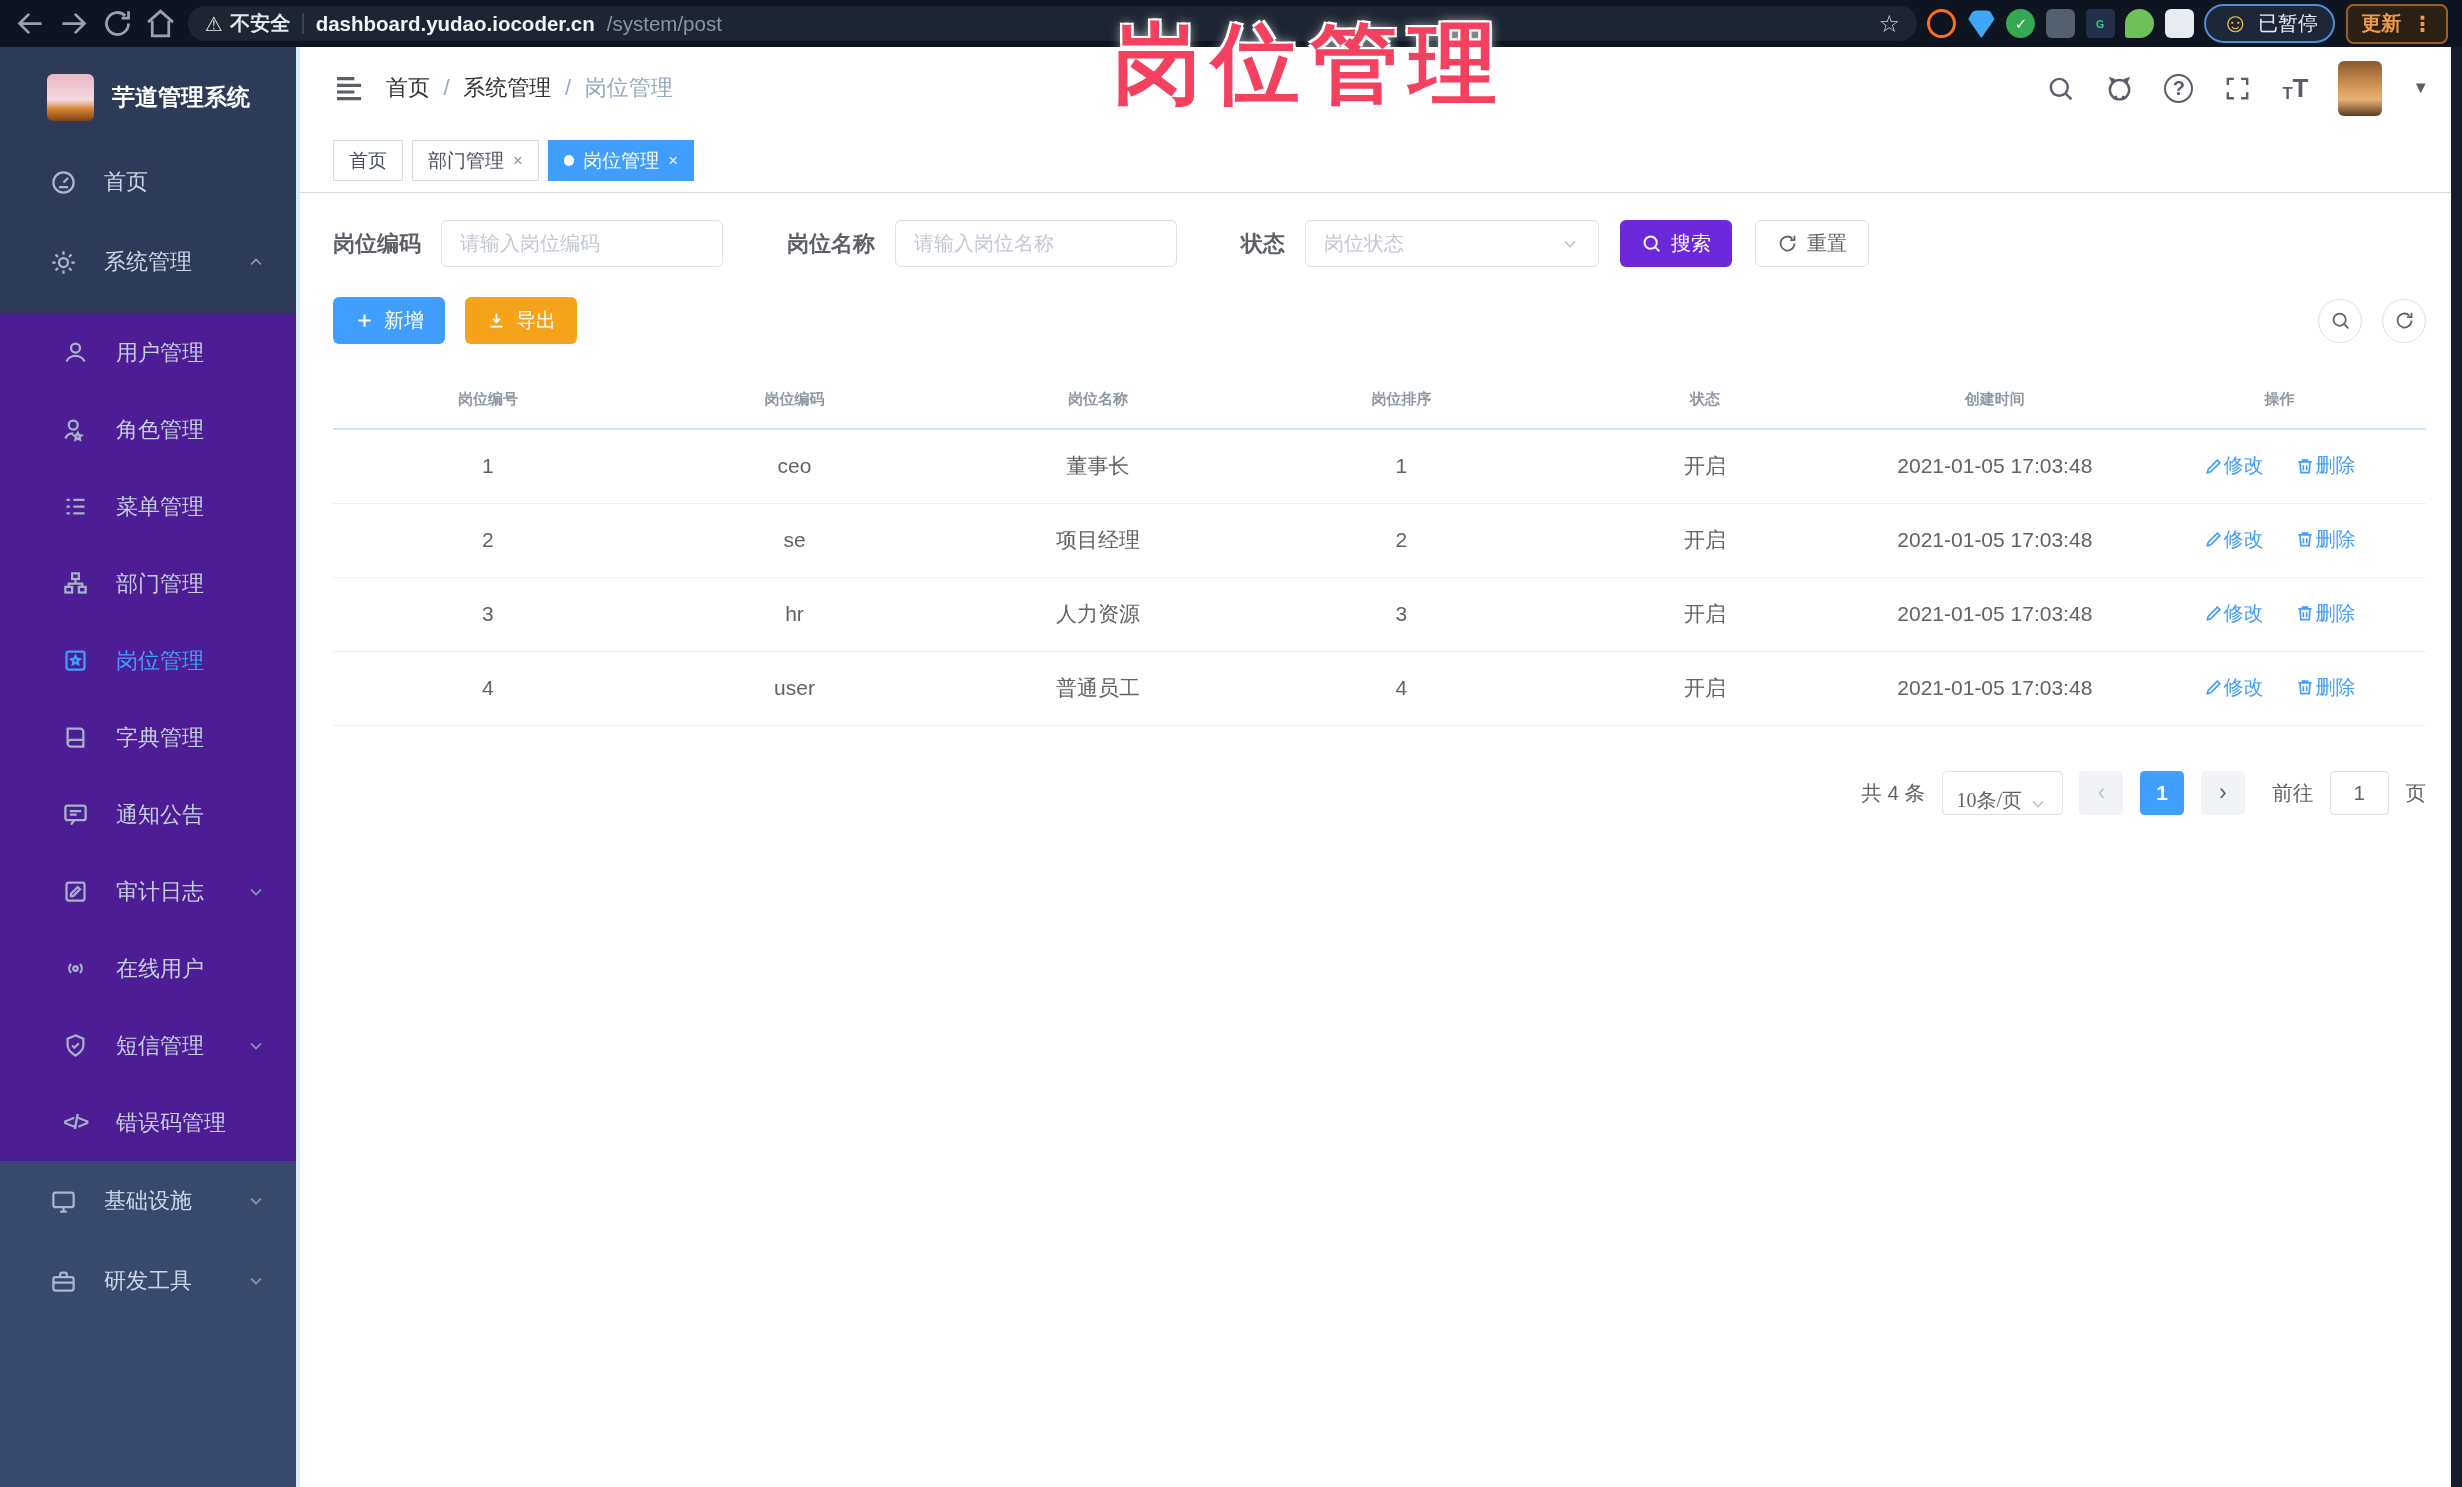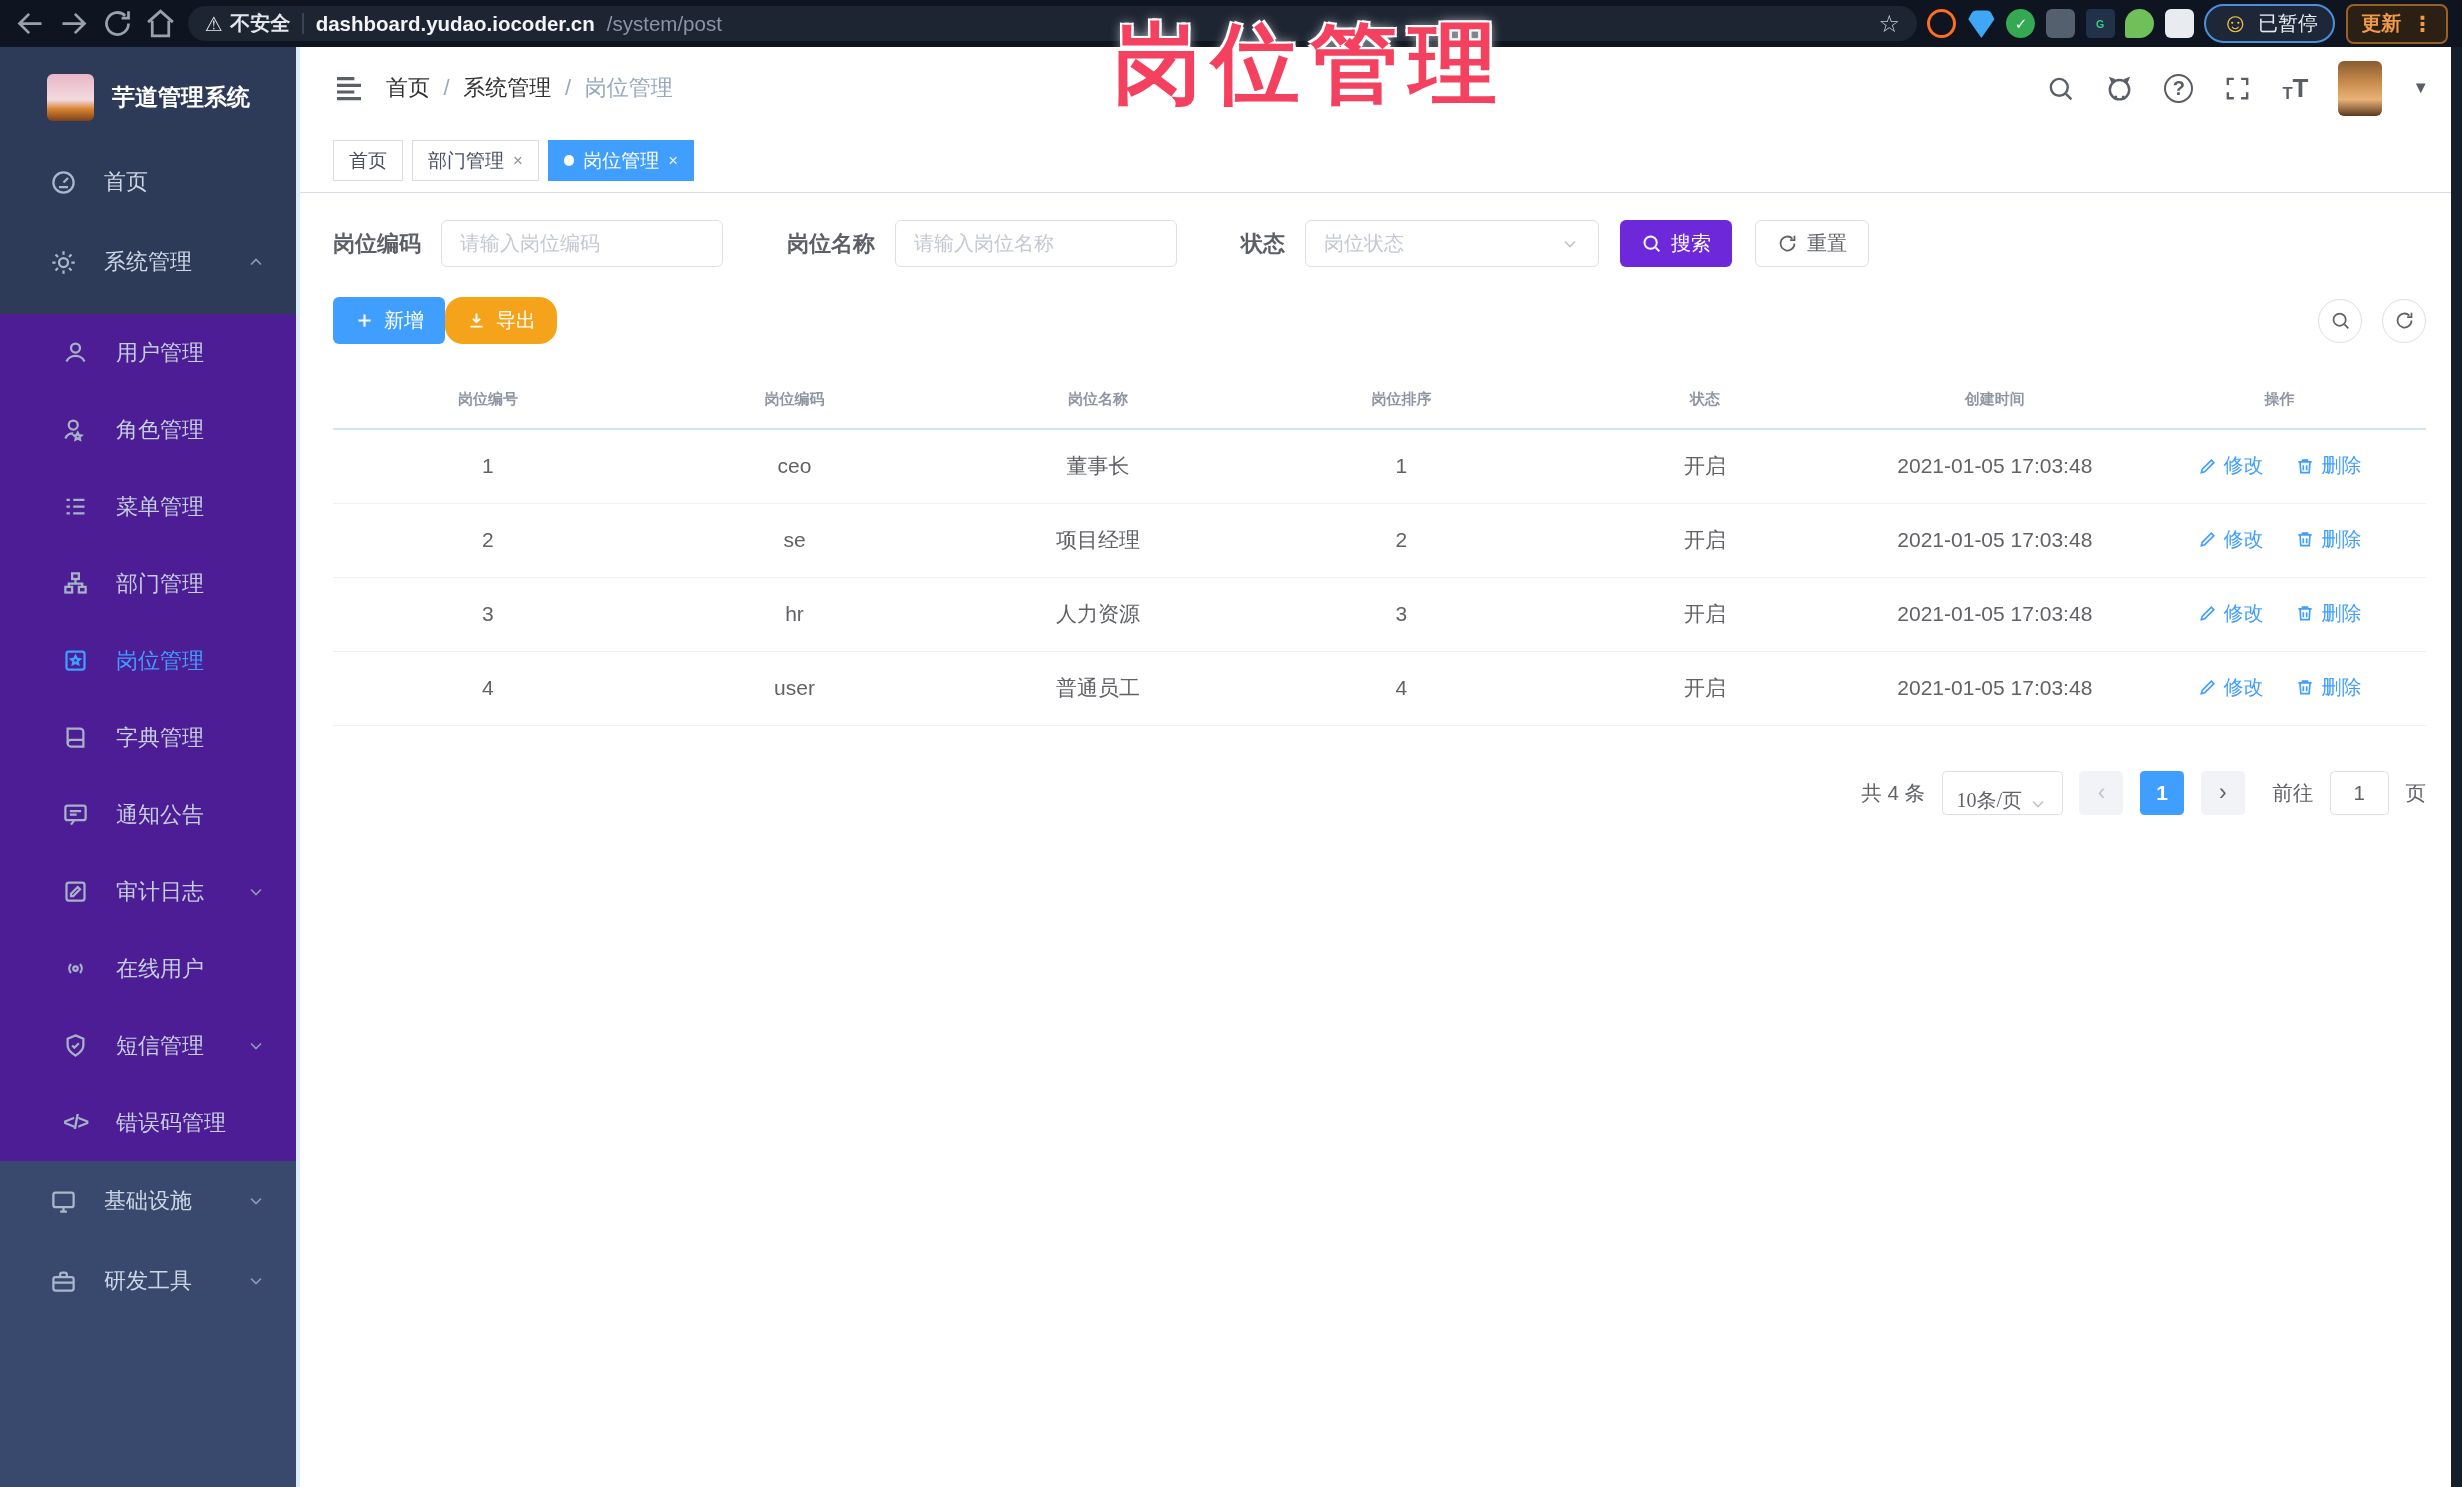--- a/index.html
+++ b/index.html
@@ -81,30 +81,30 @@
   .f-select .chev2 { margin-left:auto; color:#c0c4cc;}
   .chev2 svg{width:20px;height:20px;}
   .btn { height:47px; border:none; border-radius:6px; font-size:20px; display:inline-flex; align-items:center; gap:9px; padding:0 21px; cursor:pointer; font-family:inherit;}
   .btn svg { width:21px; height:21px;}
   .btn-search { background:#6d28d9; color:#fff; margin-left:21px;}
   .btn-reset { background:#fff; color:#606266; border:1.5px solid #dcdfe6; margin-left:23px;}
 
   
   .actions { display:flex; align-items:center; margin-top:30px;}
   .btn-add { background:#409EFF; color:#fff;}
-  .btn-export { background:#f5a31a; color:#fff; border-radius:18px;}
+  .btn-export { background:#f5a31a; color:#fff; margin-left:20px;}
   .circ-btn { width:44px; height:44px; border-radius:50%; border:1.5px solid #dcdfe6; background:#fff; color:#606266; display:flex; align-items:center; justify-content:center; cursor:pointer;}
   .circ-btn svg{ width:21px; height:21px;}
   .corner-tools { margin-left:auto; display:flex; gap:20px;}
 
   
   table.grid { width:100%; border-collapse:collapse; margin-top:26px;}
   .grid th { font-size:15px; color:#8f96a3; font-weight:700; height:59px; text-align:center; border-bottom:2.3px solid #cfe6f7; background:#fff;}
   .grid td { font-size:21px; color:#606266; height:74px; text-align:center; border-bottom:1.5px solid #eef0f4; background:#fff;}
-  .op-link { color:#409EFF; font-size:20px; display:inline-flex; align-items:center; gap:6px; cursor:pointer; text-decoration:none;}
+  .op-link { color:#409EFF; font-size:20px; display:inline-flex; align-items:center; cursor:pointer; text-decoration:none;}
   .op-link + .op-link { margin-left:26px;}
   .op-link svg { width:20px; height:20px;}
 
   
   .pager { display:flex; align-items:center; justify-content:flex-end; gap:16.7px; margin-top:45px; font-size:20.5px; color:#606266;}
   .pg-select { width:121px; height:44px; border:1.5px solid #dcdfe6; border-radius:4.5px; display:flex; align-items:flex-end; padding:0 13.6px; color:#606266; font-size:20px; cursor:pointer; background:#fff;font-family:Liberation Serif, serif;}
   .pg-select .chev2{ margin-left:auto; color:#c0c4cc;}
   .pg-btn { width:44px; height:44px; border-radius:4.5px; background:#f2f3f7; display:flex; align-items:center; justify-content:center; font-size:23px; color:#c0c4cc; cursor:pointer;}
   .pg-btn.next { color:#606266;}
   .pg-cur { width:44px; height:44px; border-radius:4.5px; background:#409EFF; color:#fff; display:flex; align-items:center; justify-content:center; font-size:21px; font-weight:700; cursor:pointer;}

